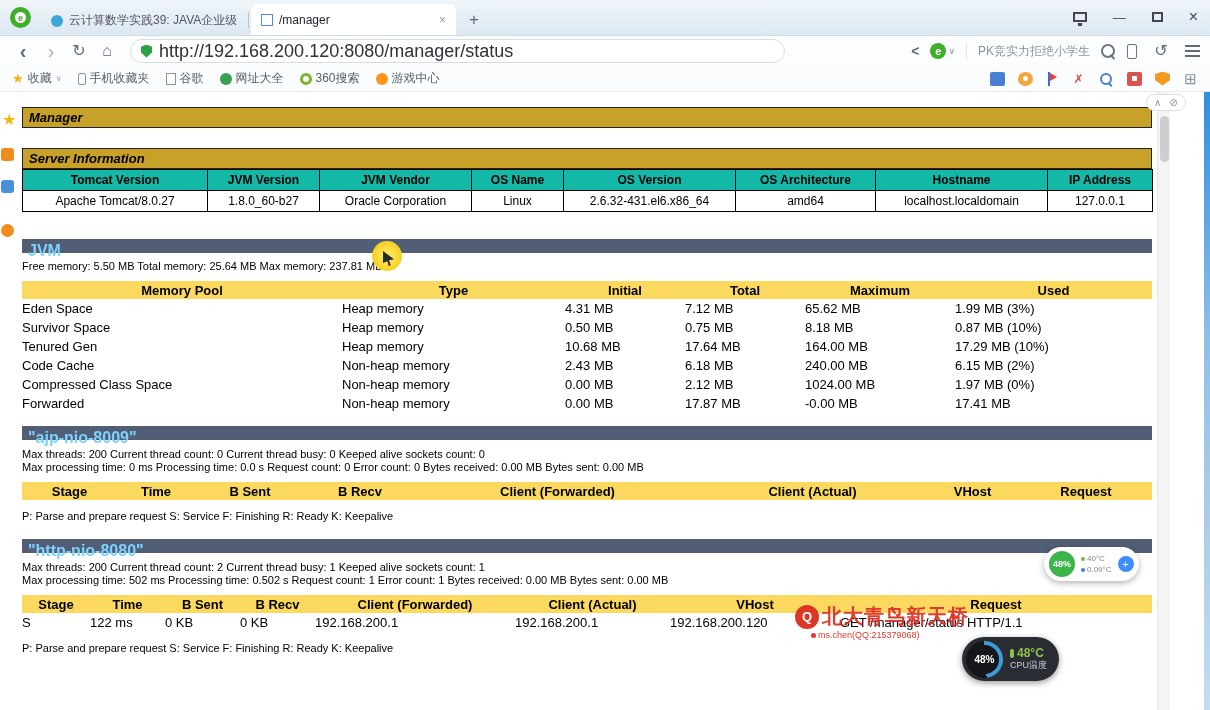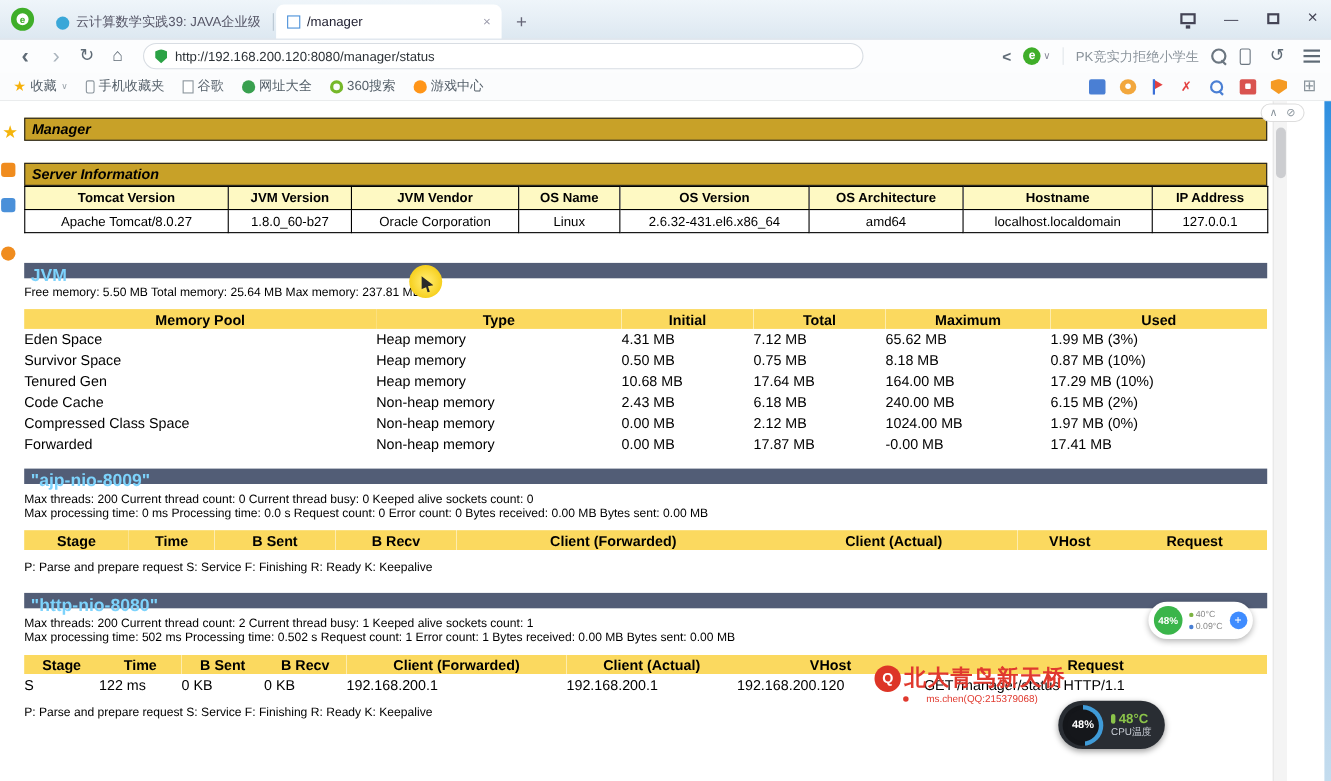--- a/index.html
+++ b/index.html
@@ -24,21 +24,21 @@
 .miniscreen{width:14px;height:10px;border:2px solid #445;position:relative}
 .miniscreen:after{content:"";position:absolute;left:3px;top:9px;width:4px;height:3px;background:#445}
 
 
 .navbar{height:30px;background:#fcfdfe;display:flex;align-items:center;padding:0 10px;gap:2px}
 .nav-ico{min-width:26px;text-align:center;color:#5f6b76;font-size:16px;line-height:1}
 .back{font-size:20px;font-weight:bold}
 .fwd{font-size:20px;color:#aab4bd}
 .addr{width:655px;height:24px;border:1px solid #d8dde3;border-radius:13px;background:#fff;display:flex;align-items:center;padding:0 10px;gap:7px;margin-left:8px}
 .shield{width:11px;height:13px;background:#2ba245;clip-path:polygon(50% 0,100% 18%,100% 62%,50% 100%,0 62%,0 18%);flex:none}
-.url{font-size:12px;color:#2c3237;white-space:nowrap;overflow:hidden}
+.url{font-size:18px;color:#2c3237;white-space:nowrap;overflow:hidden}
 .navright{margin-left:auto;display:flex;align-items:center;gap:11px}
 .share{font-size:14px;color:#5f6b76;font-weight:bold}
 .ebadge{display:flex;align-items:center;gap:2px}
 .ecirc{width:16px;height:16px;border-radius:50%;background:#3fae29;color:#fff;font-size:11px;font-weight:bold;display:flex;align-items:center;justify-content:center}
 .caret{font-size:9px;color:#889}
 .vdiv{width:1px;height:16px;background:#e2e6ea}
 .pk{font-size:12px;color:#8a939b}
 .mag{width:15px;height:15px;position:relative}
 .mag:before{content:"";position:absolute;left:0;top:0;width:10px;height:10px;border:2px solid #6b7680;border-radius:50%}
 .mag:after{content:"";position:absolute;left:10px;top:10px;width:6px;height:2px;background:#6b7680;transform:rotate(45deg);transform-origin:0 0}
@@ -77,21 +77,21 @@
 .content{position:relative;height:618px;background:#fff;overflow:hidden}
 .page{position:absolute;left:22px;top:15px;width:1130px}
 .tbar{background:#C8A128;border:1px solid #222;font-weight:bold;font-style:italic;font-size:13px;padding:2px 6px;height:21px}
 .mt22{margin-top:20px}
 table{border-collapse:collapse;width:100%;table-layout:fixed}
 .btable td,.btable th{border:1px solid #000;height:21px;font-size:12px;text-align:center;padding:0 4px;overflow:hidden;white-space:nowrap}
 .links td{font-size:13px}
 .links .l{text-align:left}
 .links .r{text-align:right}
 .links a{color:#000}
-.si th{background:#fef9c3}
+.si th{background:#14b8a6}
 .sech{background:#525D76;color:#7dd3fc;font-weight:bold;font-size:16px;padding:3px 6px;margin-top:13px;height:14px}
 .mtbig{margin-top:27px}
 .mthttp{margin-top:17px}
 .jsum{margin-top:7px;font-size:11px}
 .note{font-size:11px;margin-top:10px}
 .note2{font-size:11px;margin-top:8px;line-height:13px}
 .ftable{margin-top:9px}
 .ftable th{background:#FBD95F;font-size:13px;font-weight:bold;height:18px;text-align:center;overflow:hidden;white-space:nowrap}
 .ftable td{font-size:13px;height:19px;overflow:hidden;white-space:nowrap}
 .conn{margin-top:8px}
@@ -117,21 +117,21 @@
 .gbg{width:37px;height:37px;border-radius:50%;background:conic-gradient(#3f9bd8 0 173deg,#14161a 173deg 360deg);display:flex;align-items:center;justify-content:center}
 .gbg .inner{width:29px;height:29px;border-radius:50%;background:#15171b;color:#fff;font-size:10px;font-weight:bold;display:flex;align-items:center;justify-content:center}
 .cpcol{display:flex;flex-direction:column;line-height:12px}
 .ctemp{color:#8bc34a;font-size:12px;font-weight:bold;display:flex;align-items:center;gap:3px}
 .ctherm{width:4px;height:9px;background:#8bc34a;border-radius:2px}
 .clabel{color:#c9ced6;font-size:9px}
 .wm{position:absolute;left:795px;top:603px;z-index:30}
 .wmrow{display:flex;align-items:center;gap:3px}
 .wmlogo{width:24px;height:24px;border-radius:50%;background:#dd3526;color:#fff;font-weight:bold;font-size:13px;display:flex;align-items:center;justify-content:center}
 .wmtitle{color:#e0392e;font-size:20px;font-weight:bold;letter-spacing:1px;font-family:"Liberation Serif","DejaVu Serif",serif}
-.wmsub{color:#e0392e;font-size:9px;margin-left:26px;display:flex;align-items:center;gap:16px}
+.wmsub{color:#e0392e;font-size:9px;margin-left:16px;display:flex;align-items:center;gap:2px}
 .wmsub .rd{width:5px;height:5px;border-radius:50%;background:#e0392e;display:inline-block}
 </style>
 </head>
 <body>
 
 <div class="tabbar">
   <div class="logo">e</div>
   <div class="tab">
     <span class="fav fav1"></span>
     <span class="t">云计算数学实践39: JAVA企业级</span>

